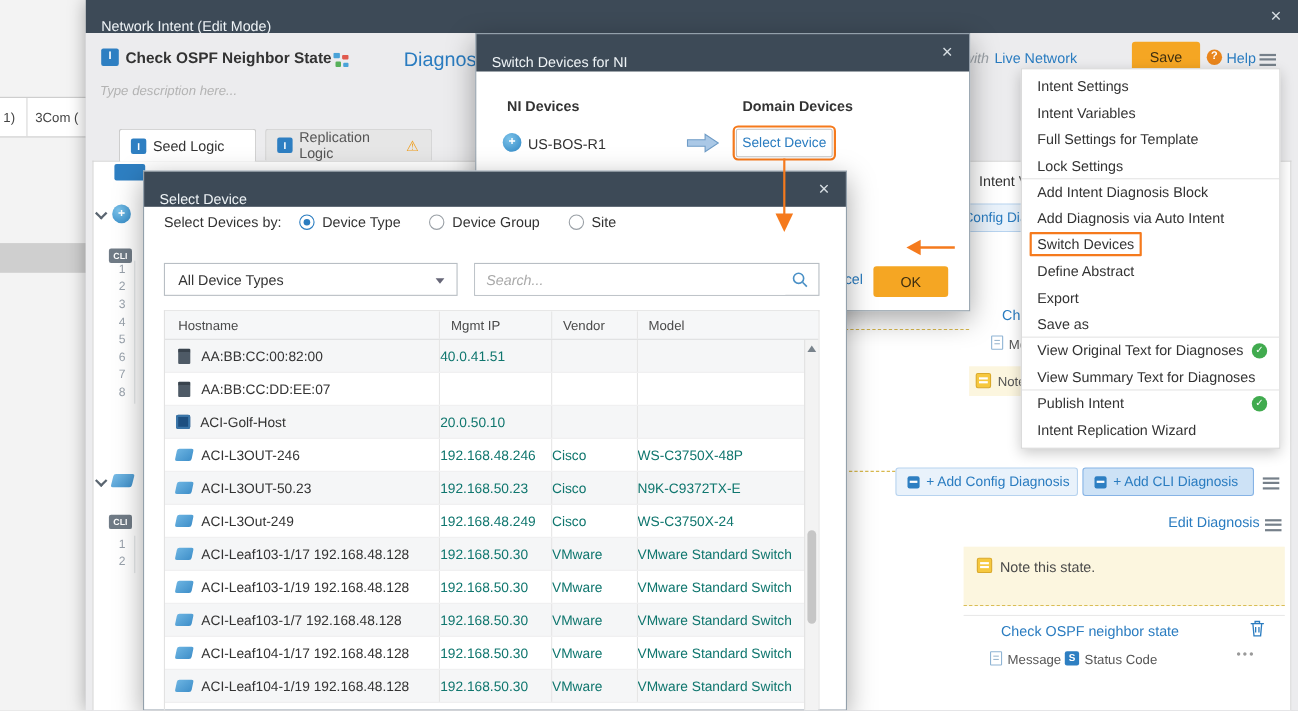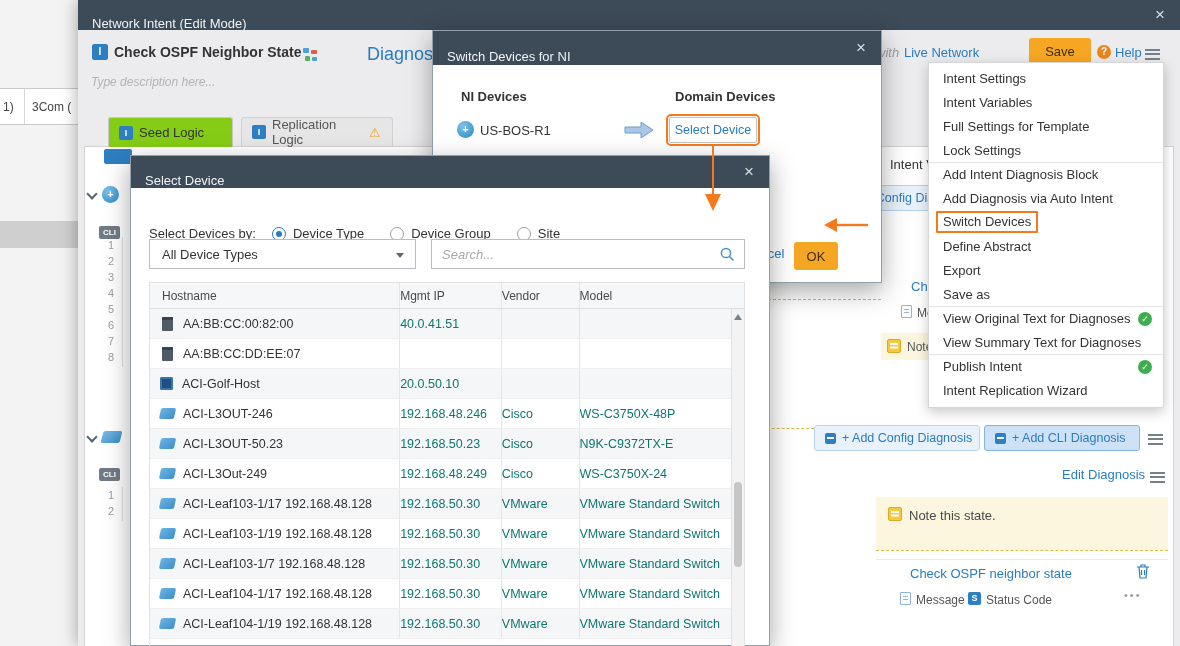--- a/index.html
+++ b/index.html
@@ -41,21 +41,21 @@
   .tree { position:absolute; left:225px; top:44px; display:flex; align-items:center; gap:5px; cursor:pointer; }
   .tree span { color:var(--link-blue,#2a7cc0); font-size:18px;margin-left:45px; }
   .desc-input { position:absolute; left:13px; top:75px; width:260px; border:none; background:transparent; font-size:12px;
                 font-family:inherit; outline:none; }
   .desc-input::placeholder { color:#b3b3b3; font-style:italic; }
 
   
   .tab { position:absolute; top:117px; height:30px; display:flex; align-items:center; gap:6px; padding:0 10px;
          font-size:13px; cursor:pointer; z-index:2; }
   .tab .sq-icon { position:static; flex:none; }
-  .tab-seed { left:30px; width:125px; background:#84cc16; border:1px solid #c9c9c9; border-bottom:none; border-radius:3px 3px 0 0; }
+  .tab-seed { left:30px; width:125px; background:#ffffff; border:1px solid #c9c9c9; border-bottom:none; border-radius:3px 3px 0 0; }
   .tab-repl { left:163px; width:152px; height:29px; background:#e6e6e6; border:1px solid #d2d2d2; border-bottom:none;
               border-radius:3px 3px 0 0; color:#555; }
   .warn { width:14px; height:14px; }
   .warn::after { content:"⚠"; color:#f09f1f; font-size:13px; font-family:"DejaVu Sans",sans-serif; line-height:14px; }
 
   
   .blue-frag { position:absolute; left:26px; top:149px; width:28px; height:15px; background:#2e7fc2; border-radius:2px; z-index:3; }
   .chev { position:absolute; width:8px; height:8px; border-left:2px solid #5a6570; border-bottom:2px solid #5a6570;
           transform:rotate(-45deg); z-index:3; cursor:pointer; }
   .router-icon { position:absolute; width:17px; height:17px; border-radius:50%;
@@ -116,45 +116,45 @@
   .dialog { position:absolute; background:#fff; border:1px solid #93a0ab; box-shadow:0 8px 24px rgba(0,0,0,.35); }
   .dialog .titlebar { position:absolute; left:0; right:0; top:0; }
   .switch-dialog { left:432px; top:30px; width:450px; height:253px; z-index:30; }
   .switch-dialog .titlebar { height:34px; }
   .switch-dialog .d-el { position:absolute; }
   .col-head { font-weight:bold; font-size:13px; color:#333; }
   .sel-dev-btn { position:absolute; left:236px; top:86px; width:88px; height:26px; background:#fff; border:1px solid #c4c4c4;
                  border-radius:2px; color:var(--link-blue,#2a7cc0); font-size:12.5px; display:flex; align-items:center;
                  justify-content:center; outline:2px solid var(--annotation-orange,#f57a1d); outline-offset:1px; cursor:pointer; }
   .cancel-lb { position:absolute; left:311px; top:215px; color:var(--link-blue,#2a7cc0); cursor:pointer; }
-  .ok-btn { position:absolute; left:361px; top:211px; width:44px; height:28px; background:var(--accent-orange,#f5a623);
+  .ok-btn { position:absolute; left:361px; top:211px; width:68px; height:28px; background:var(--accent-orange,#f5a623);
             border-radius:3px; display:flex; align-items:center; justify-content:center; cursor:pointer; }
   .ok-btn span { color:#3e2f10; }
 
   .select-dialog { left:130px; top:155px; width:640px; height:491px; z-index:40; }
   .select-dialog .titlebar { height:32px; }
-  .filter-row { position:absolute; left:18px; top:70px; display:flex; align-items:center;text-align:right; }
+  .filter-row { position:absolute; left:18px; top:38px; display:flex; align-items:center;text-align:right; }
   .filter-lb { margin-right:16px; color:#333; }
   .radio-opt { display:flex; align-items:center; margin-right:26px; cursor:pointer; }
   .radio-circle { position:relative; width:14px; height:14px; border-radius:50%; border:1px solid #9aa0a6; background:#fff; margin-right:7px; }
   .radio-circle.sel { border-color:var(--link-blue,#2a7cc0); }
   .radio-circle.sel::after { content:""; position:absolute; left:3px; top:3px; right:3px; bottom:3px; border-radius:50%; background:var(--link-blue,#2a7cc0); }
   .dropdown { position:absolute; left:18px; top:83px; width:267px; height:30px; border:1px solid #b8bec4; background:#fff;
               display:flex; align-items:center; padding:0 12px; cursor:pointer; }
   .dd-arrow { position:absolute; right:11px; top:13px; width:0; height:0; border-left:4.5px solid transparent;
               border-right:4.5px solid transparent; border-top:5px solid #667; }
   .searchbox { position:absolute; left:300px; top:83px; width:314px; height:30px; border:1px solid #b8bec4; background:#fff; }
   .searchbox input { position:absolute; left:0; top:0; width:282px; height:28px; border:none; outline:none; padding:0 10px;
                      font-size:13px; font-family:inherit; }
   .searchbox input::placeholder { color:#a9a9a9; font-style:italic; }
   .searchbox .mag { position:absolute; right:8px; top:6px; color:#4a90c6; cursor:pointer; }
 
   .table { position:absolute; left:18px; top:126px; width:596px; height:365px; border:1px solid #e2e2e2; border-bottom:none; overflow:hidden; }
   .thead { display:flex; height:26px; background:#f6f7f8; border-bottom:1px solid #ddd; align-items:center; padding-right:13px; }
-  .th { font-size:12px; color:#4a4a4a; padding-left:0; height:100%; display:flex; align-items:center; }
+  .th { font-size:12px; color:#4a4a4a; padding-left:10px; height:100%; display:flex; align-items:center; }
   .th.c0 { padding-left:12px; }
   .c0 { width:250px; } .c1 { width:102px; } .c2 { width:78px; } .c3 { width:153px; }
   .th.c1,.th.c2,.th.c3,.td.c1,.td.c2,.td.c3 { border-left:1px solid #e6e6e6; }
   .tbody { position:absolute; left:0; top:26px; right:13px; bottom:0; }
   .trow { display:flex; height:30px; align-items:center; border-bottom:1px solid #efefef; background:#fff; cursor:pointer; }
   .trow.alt { background:#f5f6f7; }
   .td { font-size:12.5px; color:#0f766e; padding-left:0; height:100%; display:flex; align-items:center; overflow:hidden; white-space:nowrap; }
   .td.c0 { padding-left:10px; color:#333; }
   .dev-icon { flex:none; margin-right:8px; }
   .icon-endpoint { width:11px; height:14px; background:#4e5a66; border-radius:1px; box-shadow:inset 0 3px 0 #39434d; margin-left:2px; margin-right:10px; }

